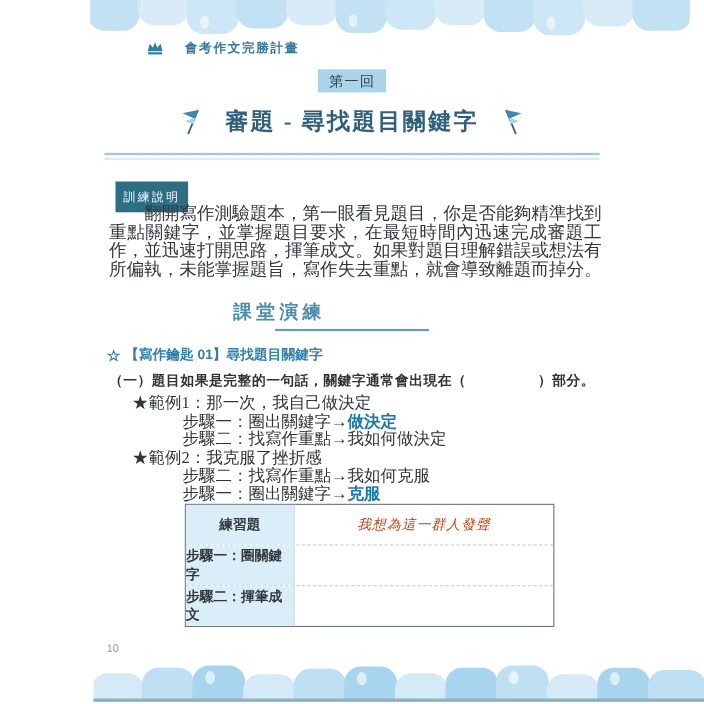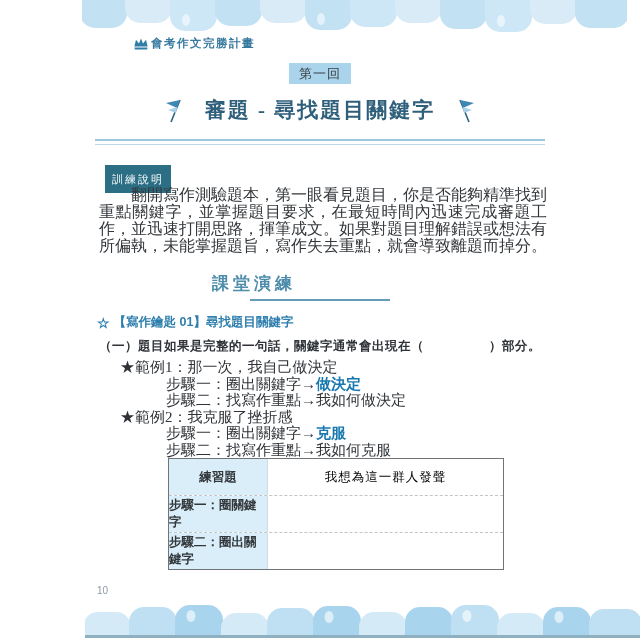--- a/index.html
+++ b/index.html
@@ -8,21 +8,21 @@
     background:#ffffff;font-family:"Liberation Serif", serif;color:#33373b;
   }
   .abs{position:absolute;}
 
   
   .top-border{left:82px;top:0;}
   .bottom-border{left:85px;top:604px;}
   .bottom-line{left:85px;top:635px;width:555px;height:3px;background:#8fb0c1;}
 
   
-  .running-head{left:133px;top:36px;display:flex;align-items:center;gap:2px;}
+  .running-head{left:133px;top:36px;display:flex;align-items:center;gap:19px;}
   .running-head .txt{
     font-size:11.5px;font-weight:600;letter-spacing:1.5px;color:#38799f;
     font-family:"Liberation Serif", serif;
   }
 
   
   .chapter-badge{
     left:289px;top:63px;width:62px;height:21px;background:#a9d4ec;
     display:flex;align-items:center;justify-content:center;
     font-size:13px;color:#3a3f43;letter-spacing:1px;
@@ -68,21 +68,21 @@
   
   .ptable{left:168px;top:458px;width:334px;border:1.5px solid #6f7478;background:#ffffff;}
   .prow{display:flex;height:36px;}
   .prow + .prow{border-top:1px dashed #bfc6ca;}
   .pcell-l{
     width:98px;background:#daeef9;border-right:1px solid #cfdde4;
     display:flex;align-items:center;justify-content:center;
     font-family:"Liberation Sans", sans-serif;font-size:12.5px;font-weight:bold;color:#32373b;
   }
   .pcell-r{flex:1;display:flex;align-items:center;justify-content:center;
-    font-size:12.5px;color:#000000;letter-spacing:1px;}
+    font-size:12.5px;font-style:italic;color:#c2410c;letter-spacing:1px;}
 
   .page-num{left:97px;top:585px;font-family:"Liberation Sans", sans-serif;font-size:10px;color:#8a99a3;}
 </style>
 </head>
 <body>
 
 <div class="page">
 
   <svg class="abs top-border" width="545" height="34" viewBox="0 0 545 34">
     <rect x="-2" y="-16" width="47" height="44" rx="15" fill="#c2e1f3"></rect>
@@ -138,35 +138,35 @@
     <span>【寫作鑰匙 01】尋找題目關鍵字</span>
   </div>
 
   <p class="abs instruction">（一）題目如果是完整的一句話，關鍵字通常會出現在（　　　　　）部分。</p>
 
   <div class="abs examples">
     <div class="ex-title">★範例1：那一次，我自己做決定</div>
     <div class="ex-step"><span>步驟一：圈出關鍵字→</span><span class="kw">做決定</span></div>
     <div class="ex-step">步驟二：找寫作重點→我如何做決定</div>
     <div class="ex-title">★範例2：我克服了挫折感</div>
+    <div class="ex-step">步驟二：找寫作重點→我如何克服</div>
     <div class="ex-step"><span>步驟一：圈出關鍵字→</span><span class="kw">克服</span></div>
-    <div class="ex-step">步驟二：找寫作重點→我如何克服</div>
   </div>
 
   <div class="abs ptable">
     <div class="prow">
       <div class="pcell-l">練習題</div>
       <div class="pcell-r">我想為這一群人發聲</div>
     </div>
     <div class="prow">
       <div class="pcell-l">步驟一：圈關鍵字</div>
       <div class="pcell-r"></div>
     </div>
     <div class="prow">
-      <div class="pcell-l">步驟二：圈出關鍵字</div>
+      <div class="pcell-l">步驟二：揮筆成文</div>
       <div class="pcell-r"></div>
     </div>
   </div>
 
   <div class="abs page-num">10</div>
 
   <svg class="abs bottom-border" width="555" height="34" viewBox="0 0 555 34">
     <rect x="-2" y="8" width="48" height="44" rx="15" fill="#d5eaf7"></rect>
     <rect x="44" y="3" width="48" height="47" rx="15" fill="#bfe0f3"></rect>
     <rect x="90" y="1" width="48" height="49" rx="15" fill="#a9d4ee"></rect>

